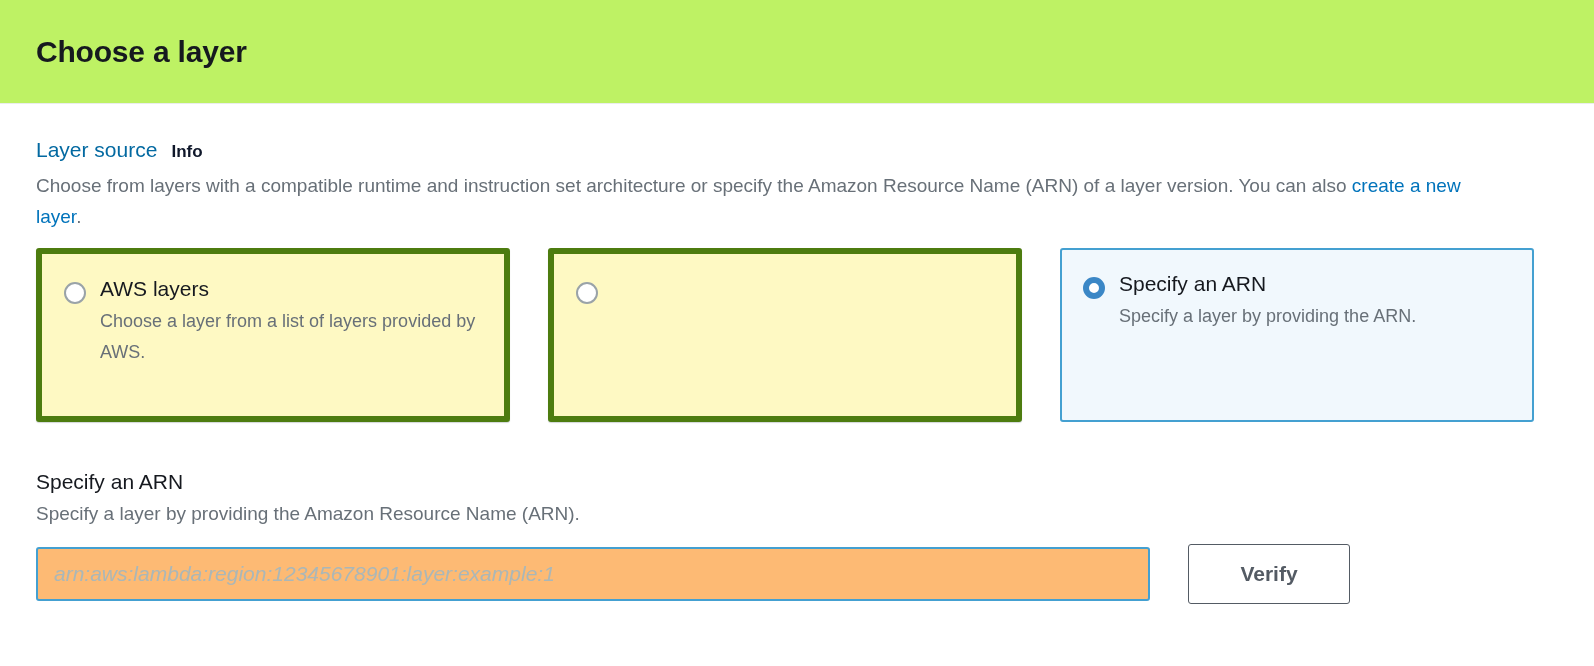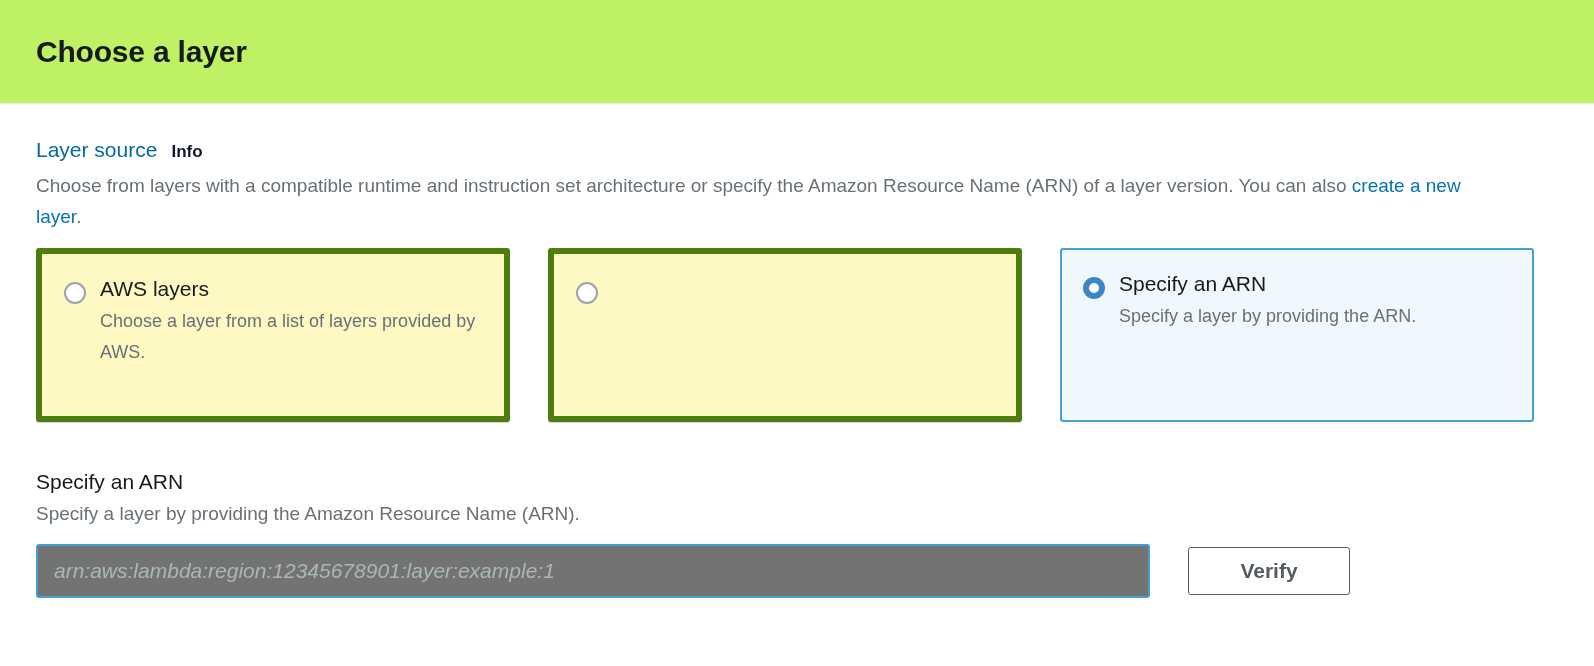--- a/index.html
+++ b/index.html
@@ -140,35 +140,35 @@
     align-items: center;
     gap: 38px;
     margin-top: 16px;
   }
   .arn-input {
     width: 1114px;
     height: 54px;
     box-sizing: border-box;
     border: 2px solid #44a0d1;
     border-radius: 3px;
-    background: #737373;
+    background: #fdba74;
     font-family: "Liberation Sans", sans-serif;
     font-size: 21px;
     color: #16191f;
     padding: 0 16px;
     outline: none;
   }
   .arn-input::placeholder {
     color: #aab7b8;
     font-style: italic;
     opacity: 1;
   }
   .verify-button {
     width: 162px;
-    height: 48px;
+    height: 60px;
     box-sizing: border-box;
     background: #ffffff;
     border: 1px solid #545b64;
     border-radius: 3px;
     font-family: "Liberation Sans", sans-serif;
     font-size: 21px;
     font-weight: bold;
     color: #545b64;
     cursor: pointer;
   }

